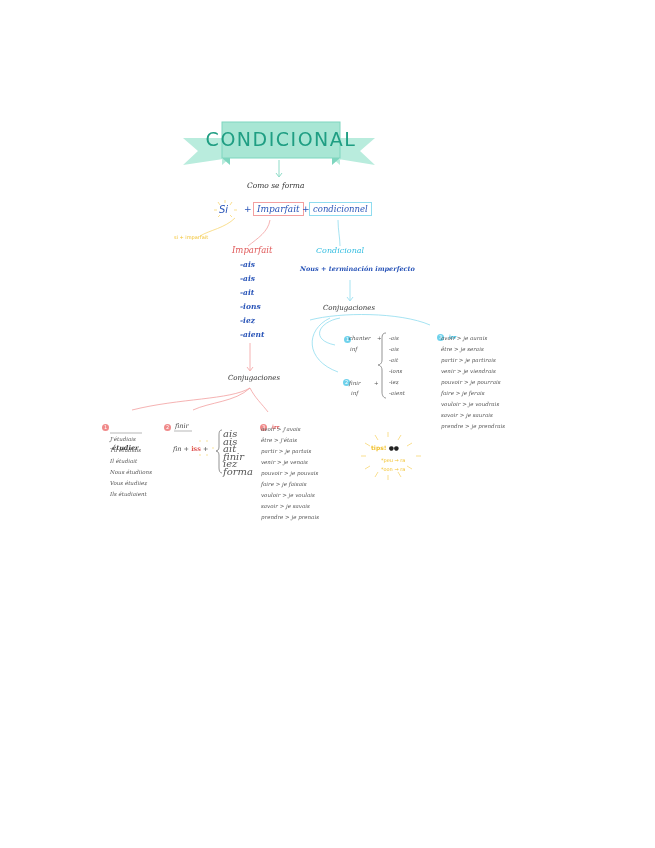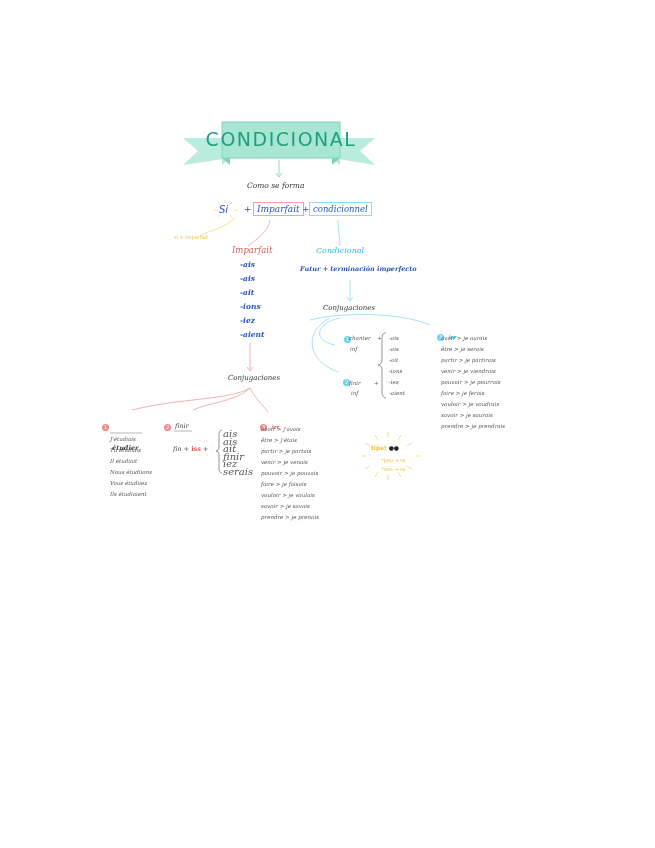--- a/index.html
+++ b/index.html
@@ -147,41 +147,41 @@
   <span>+</span>
   <span class="red" style="font-style:normal; font-weight:bold;">iss</span>
   <span>+</span>
 </div>
 <div class="abs hand" style="left:223px; top:430px; font-size:10px; color:#555; line-height:7.5px;">
   <span style="display:block">ais</span>
   <span style="display:block">ais</span>
   <span style="display:block">ait</span>
   <span style="display:block">finir</span>
   <span style="display:block">iez</span>
-  <span style="display:block">serais</span>
+  <span style="display:block">forma</span>
 </div>
 
 <div class="abs" style="left:260px; top:414px;">
   <span class="num num-red">3</span>
   <span class="red" style="font-size:5.5px; font-weight:bold;">irr</span>
 </div>
 <div class="abs hand tiny" style="left:261px; top:424px; color:#555;">
   <span class="list-item">avoir &gt; j'avais</span>
   <span class="list-item">être &gt; j'étais</span>
   <span class="list-item">partir &gt; je partais</span>
   <span class="list-item">venir &gt; je venais</span>
   <span class="list-item">pouvoir &gt; je pouvais</span>
   <span class="list-item">faire &gt; je faisais</span>
   <span class="list-item">vouloir &gt; je voulais</span>
   <span class="list-item">savoir &gt; je savais</span>
   <span class="list-item">prendre &gt; je prenais</span>
 </div>
 
 <div class="abs hand cyan" style="left:316px; top:246px; font-size:8px;">Condicional</div>
-<div class="abs hand blue" style="left:300px; top:265px; font-size:6.5px; font-weight:bold;">Futur + terminación imperfecto</div>
+<div class="abs hand blue" style="left:300px; top:265px; font-size:6.5px; font-weight:bold;">Nous + terminación imperfecto</div>
 <div class="abs hand" style="left:323px; top:304px; font-size:7px; color:#333;">Conjugaciones</div>
 
 <div class="abs" style="left:344px; top:326px;">
   <span class="num num-cyan">1</span>
 </div>
 <div class="abs hand tiny" style="left:349px; top:335px; color:#555;">chanter</div>
 <div class="abs hand tiny" style="left:377px; top:335px; color:#555;">+</div>
 <div class="abs hand tiny" style="left:350px; top:346px; color:#555;">inf</div>
 
 <div class="abs" style="left:343px; top:369px;">

